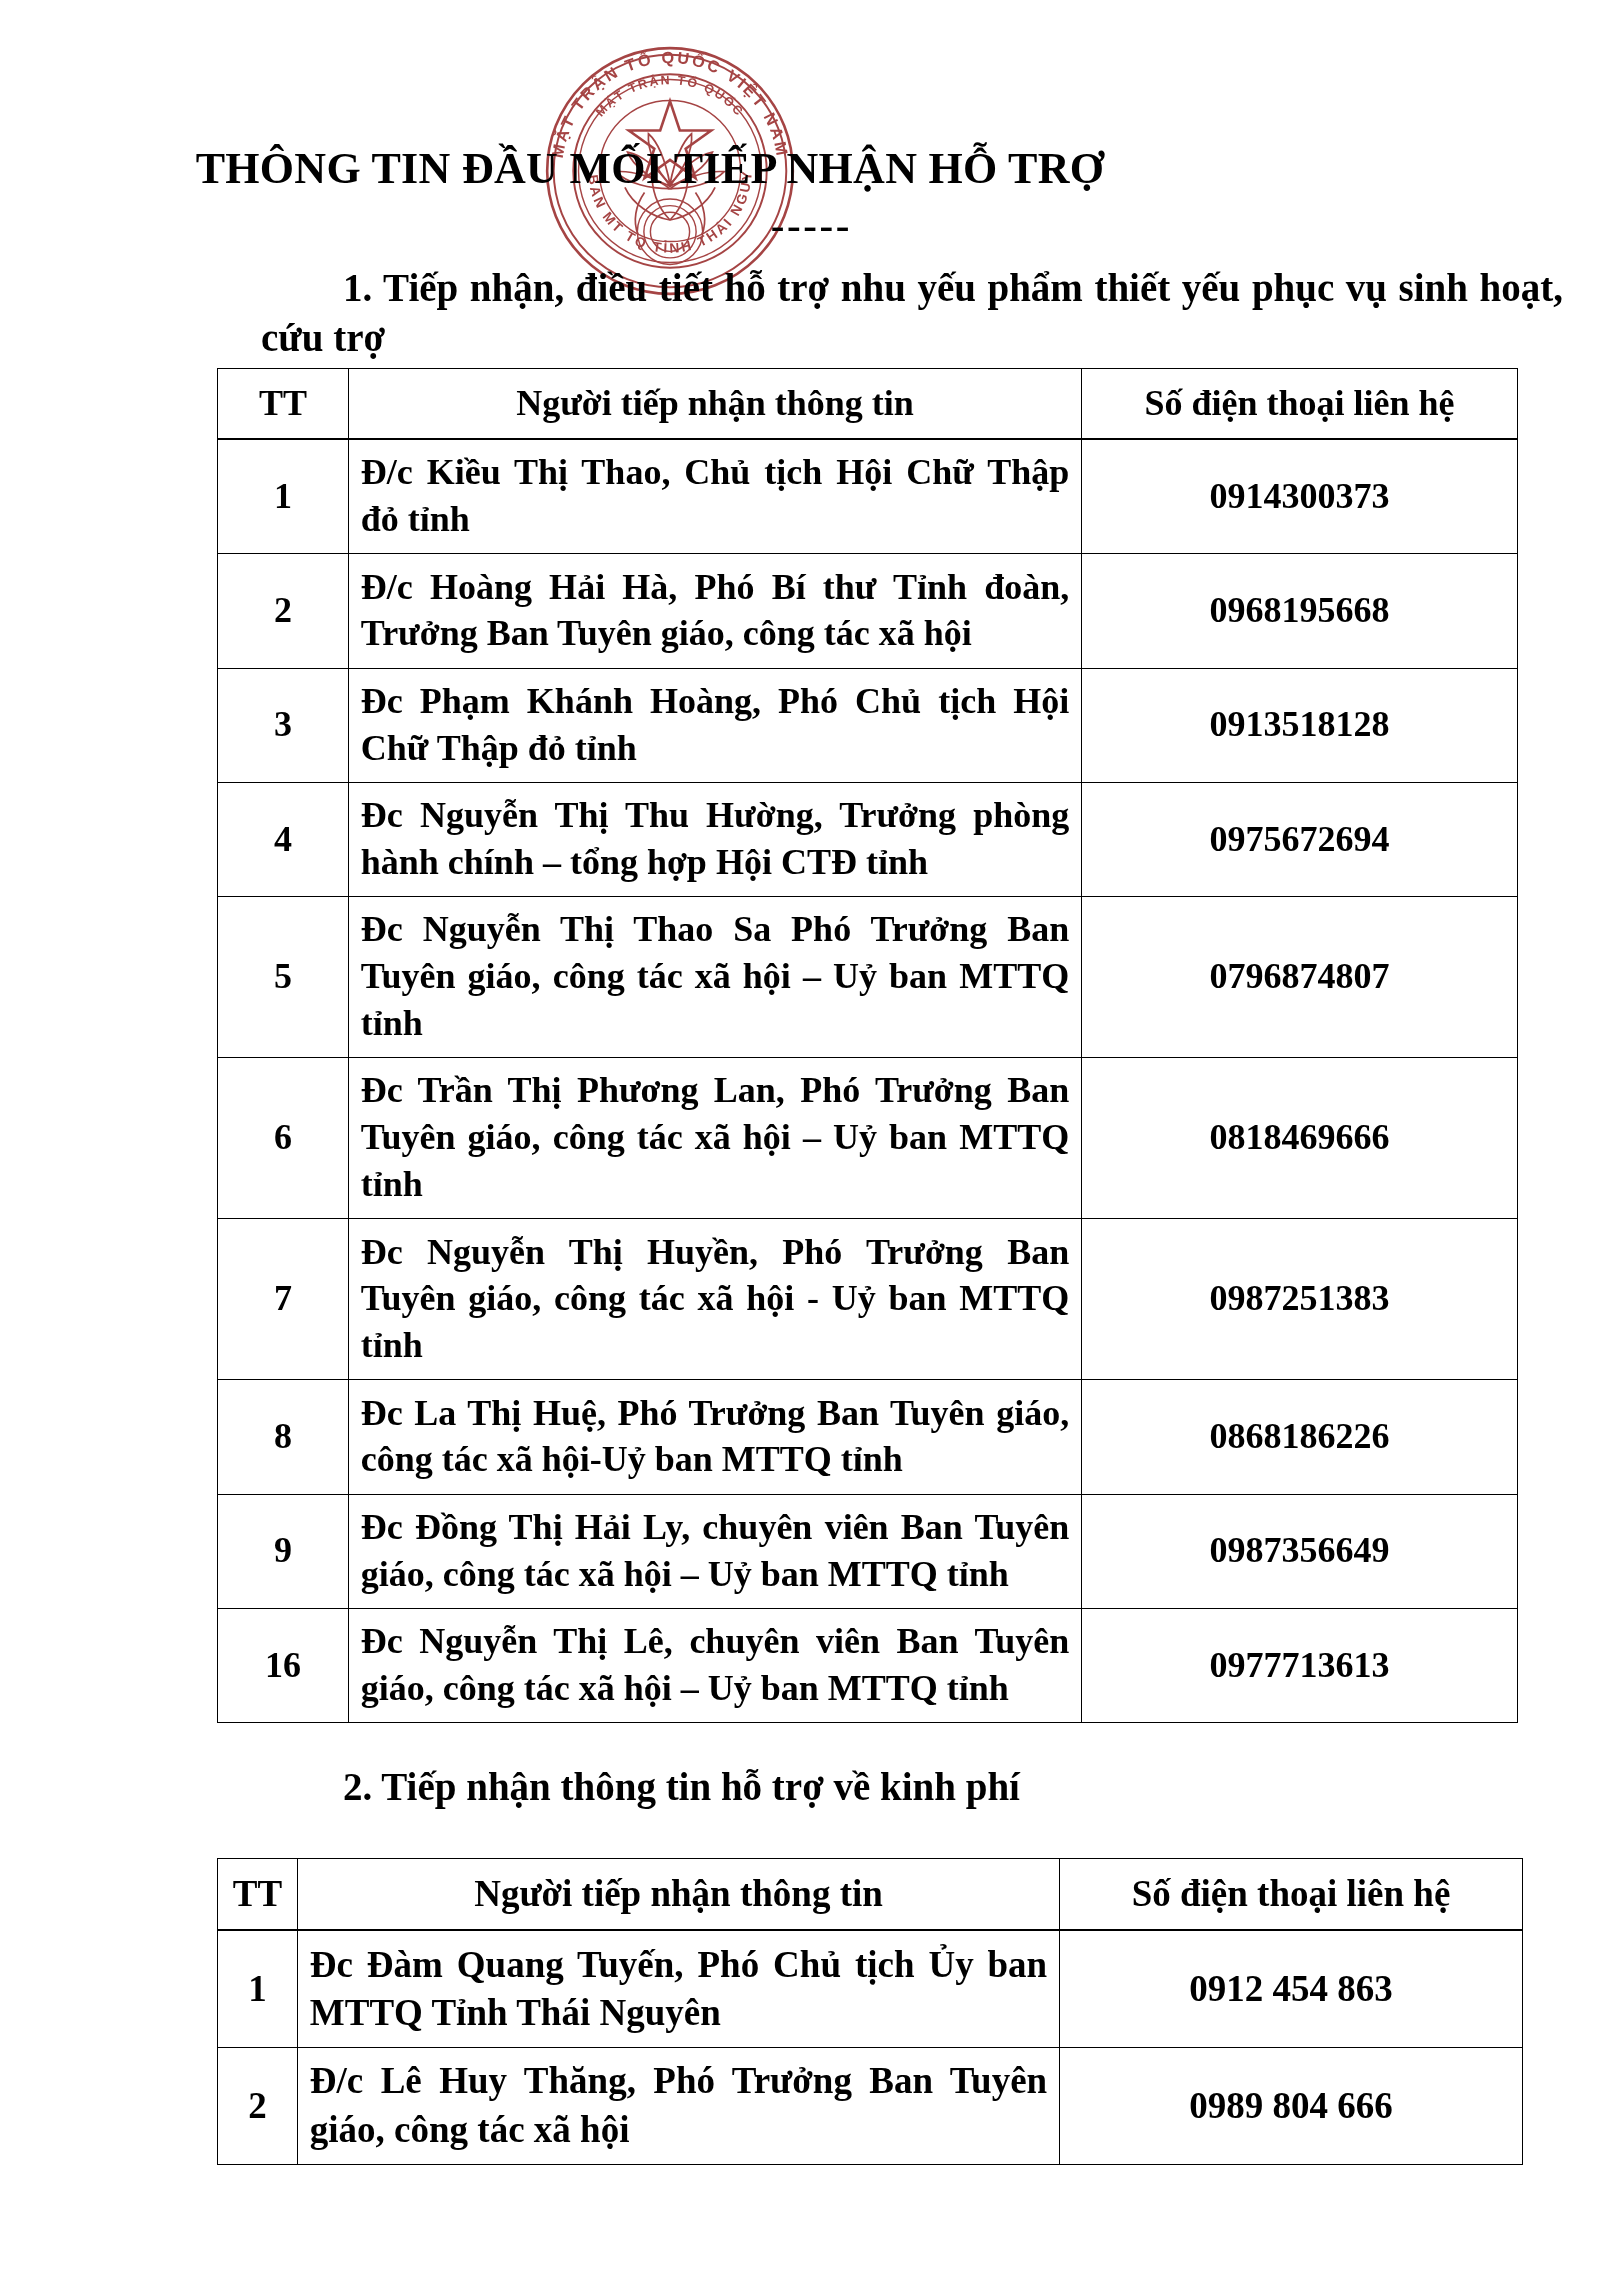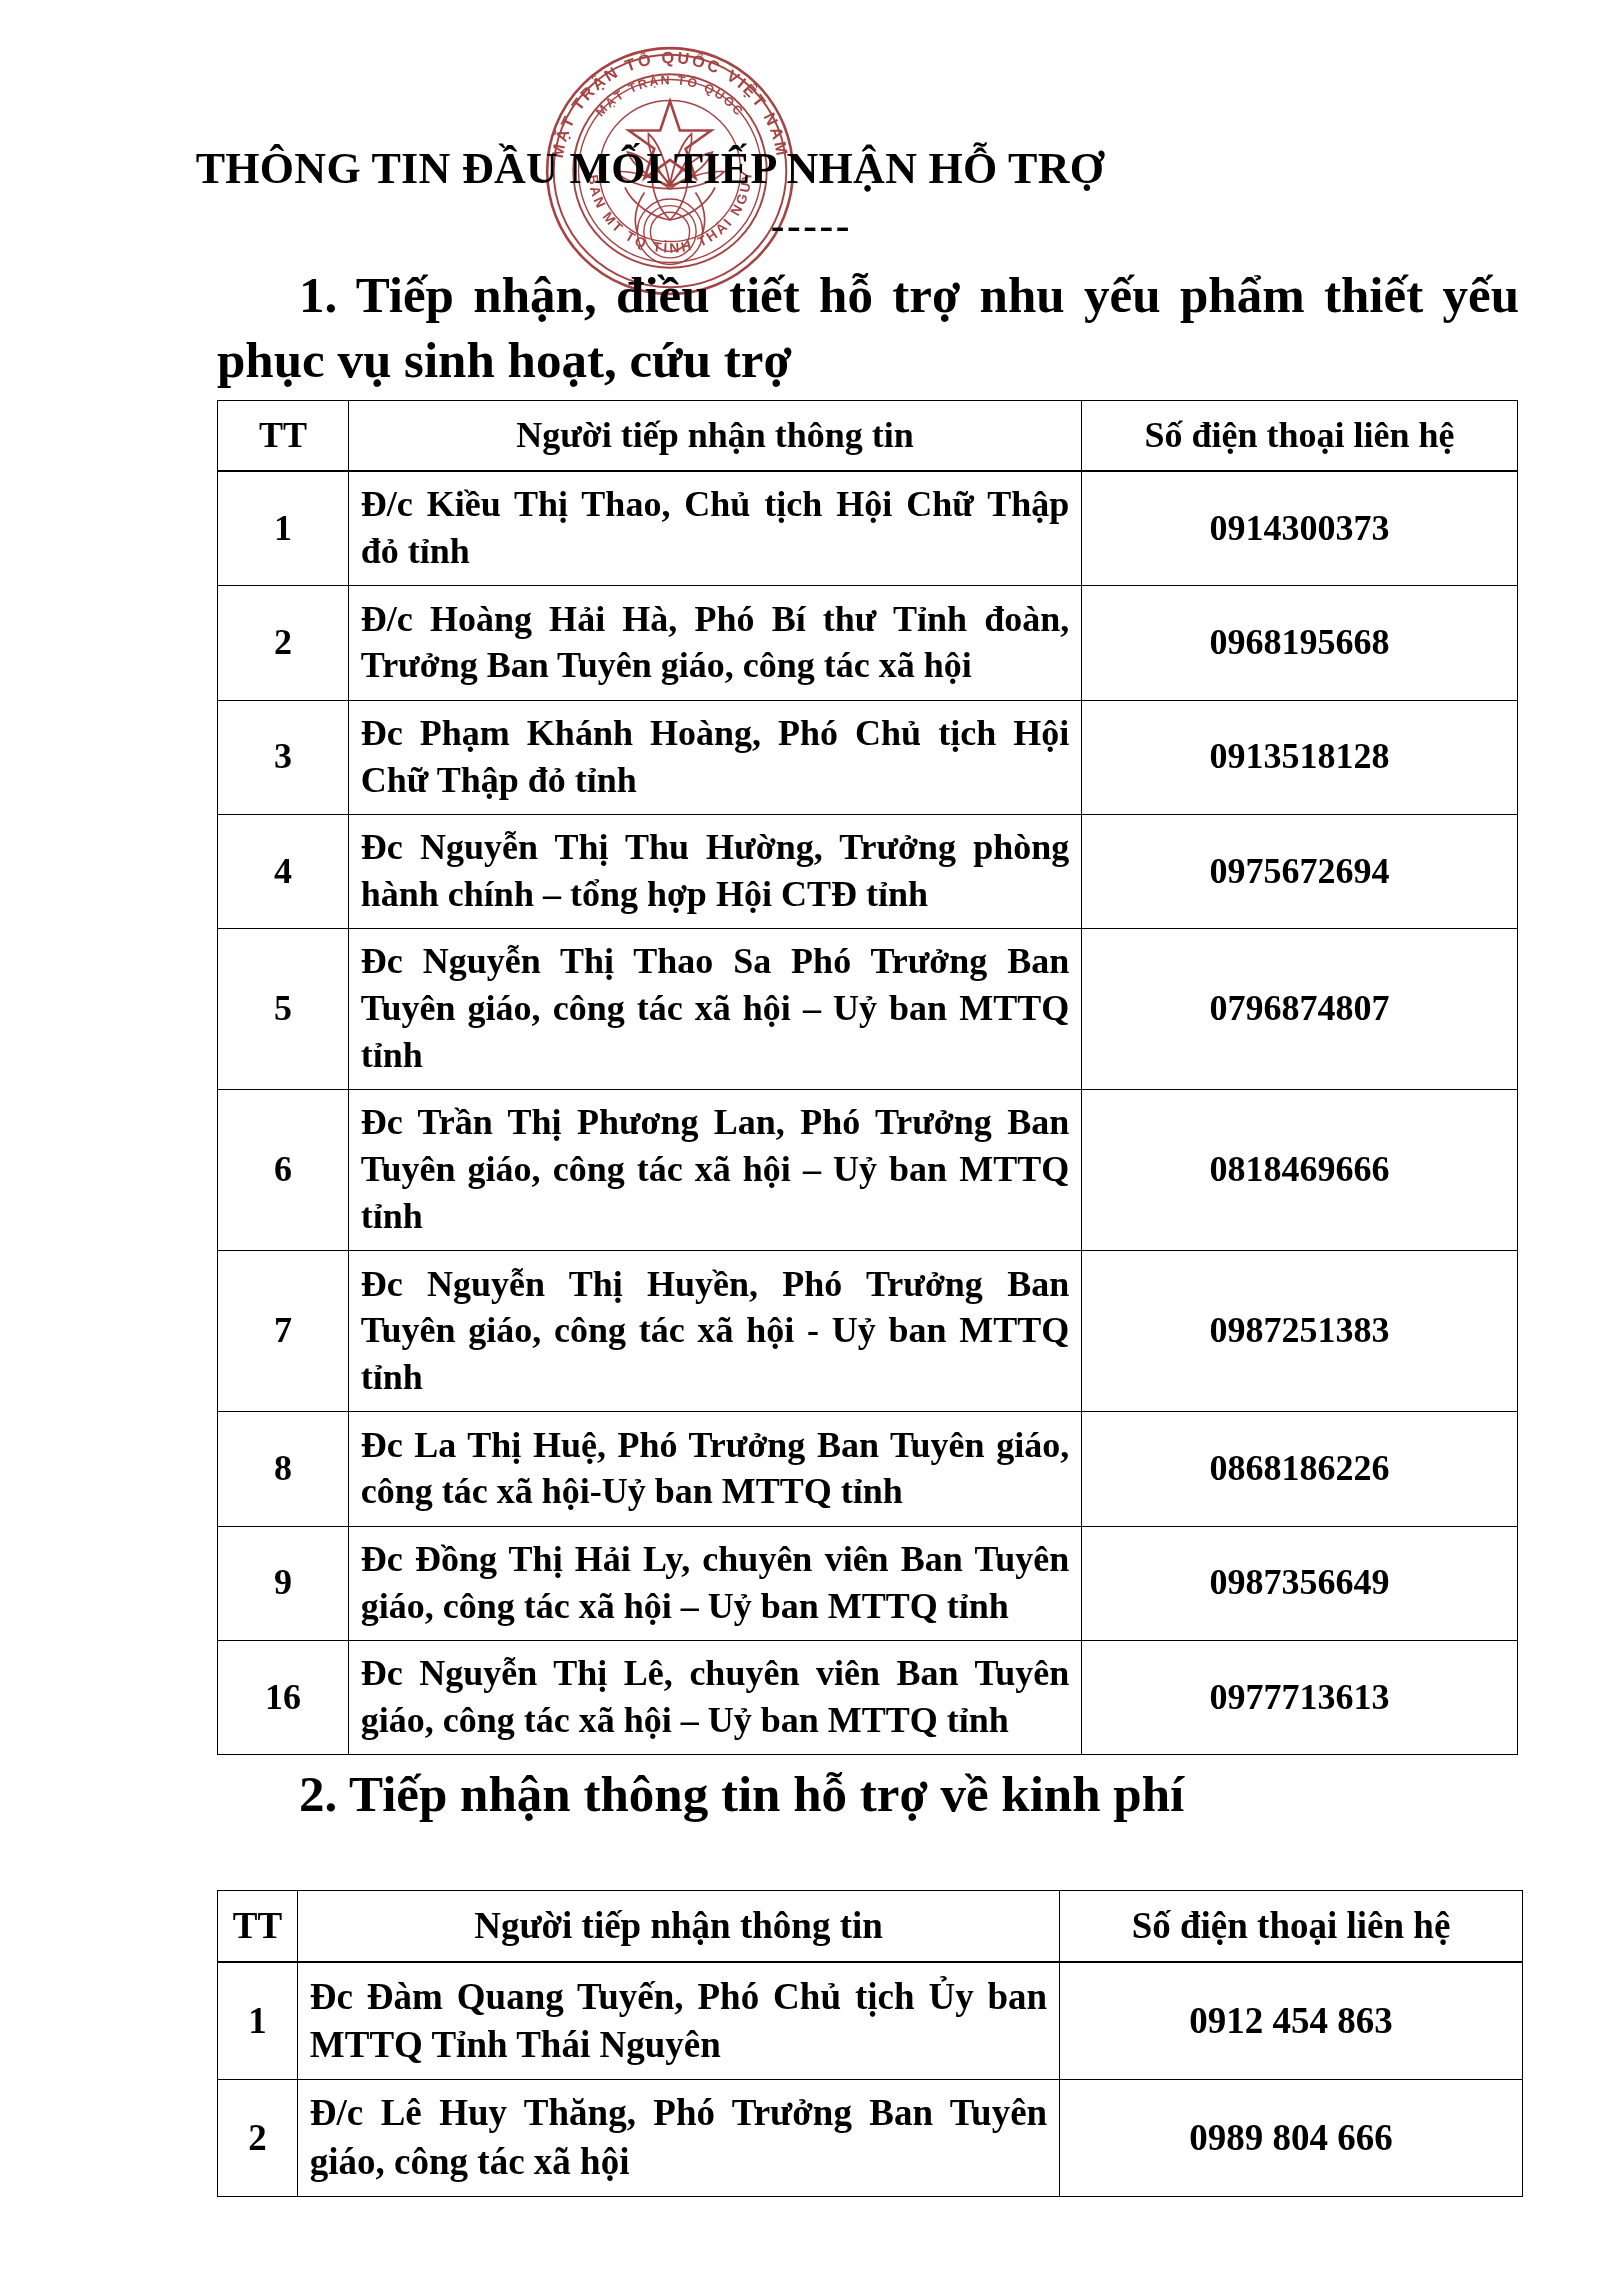--- a/index.html
+++ b/index.html
@@ -53,24 +53,25 @@
     font-size: 41px;
     font-weight: bold;
     letter-spacing: 2.6px;
     line-height: 1.1;
     z-index: 5;
   }
 
   
   .section-head {
     position: absolute;
-    font-size: 51px;
+    font-size: 39px;
     font-weight: bold;
     line-height: 1.28;
     z-index: 5;
+    margin-left: 44px;
   }
   #sec1-head {
     left: 217px;
     top: 263px;
     width: 1302px;
     text-indent: 82px;
     text-align: justify;
   }
   #sec2-head {
     left: 217px;
@@ -79,21 +80,20 @@
     text-indent: 82px;
   }
 
   
   table.doc-table {
     position: absolute;
     border-collapse: collapse;
     table-layout: fixed;
     z-index: 4;
     background: transparent;
-    margin-top: 32px;
   }
   table.doc-table td, table.doc-table th {
     border: 1.3px solid #000000;
     padding: 9.2px 11.8px 10.5px 11.8px;
     font-size: 36px;
     font-weight: bold;
     line-height: 1.30;
     vertical-align: middle;
     background: transparent;
   }

